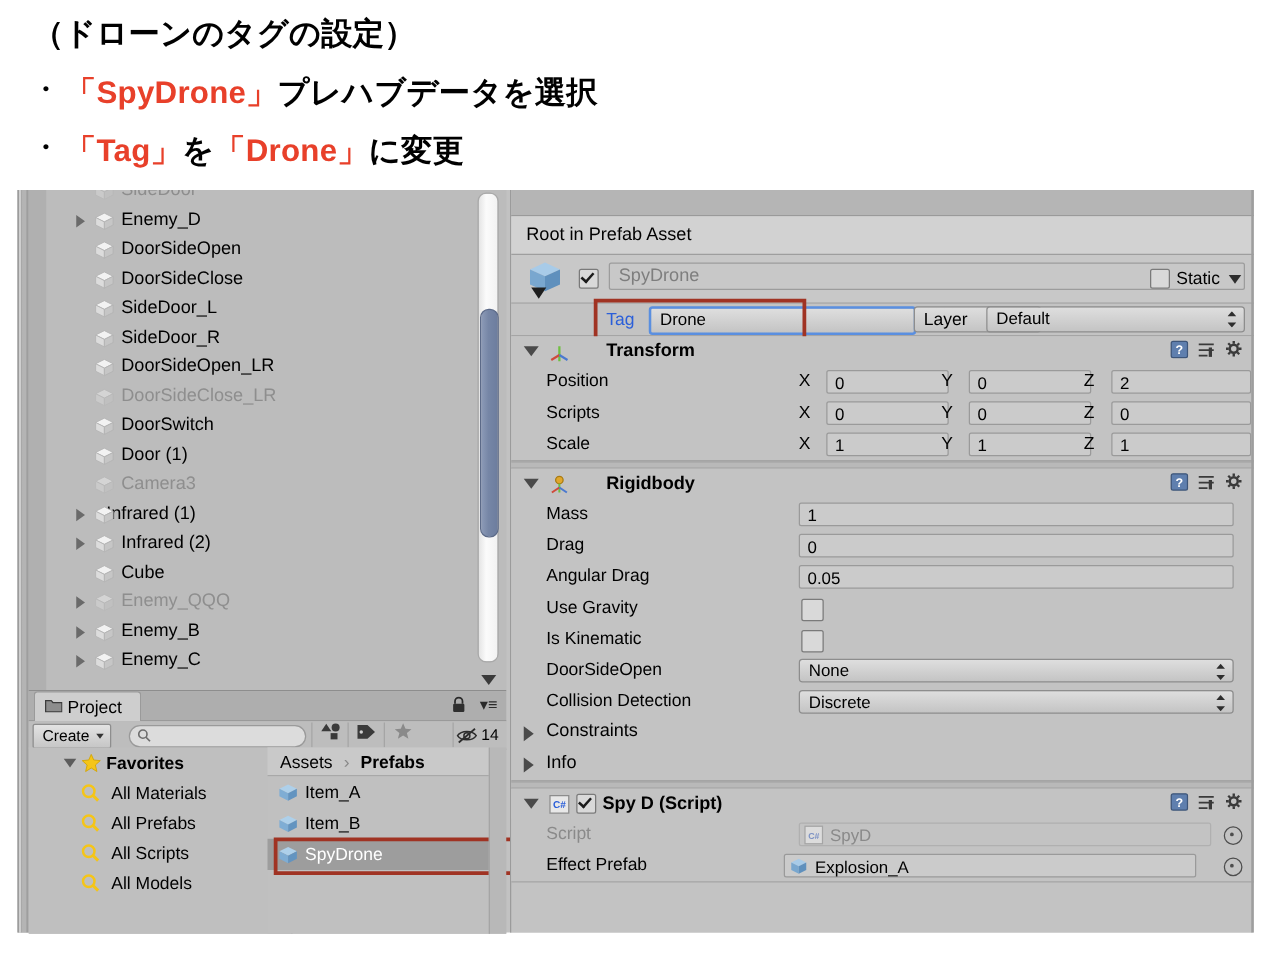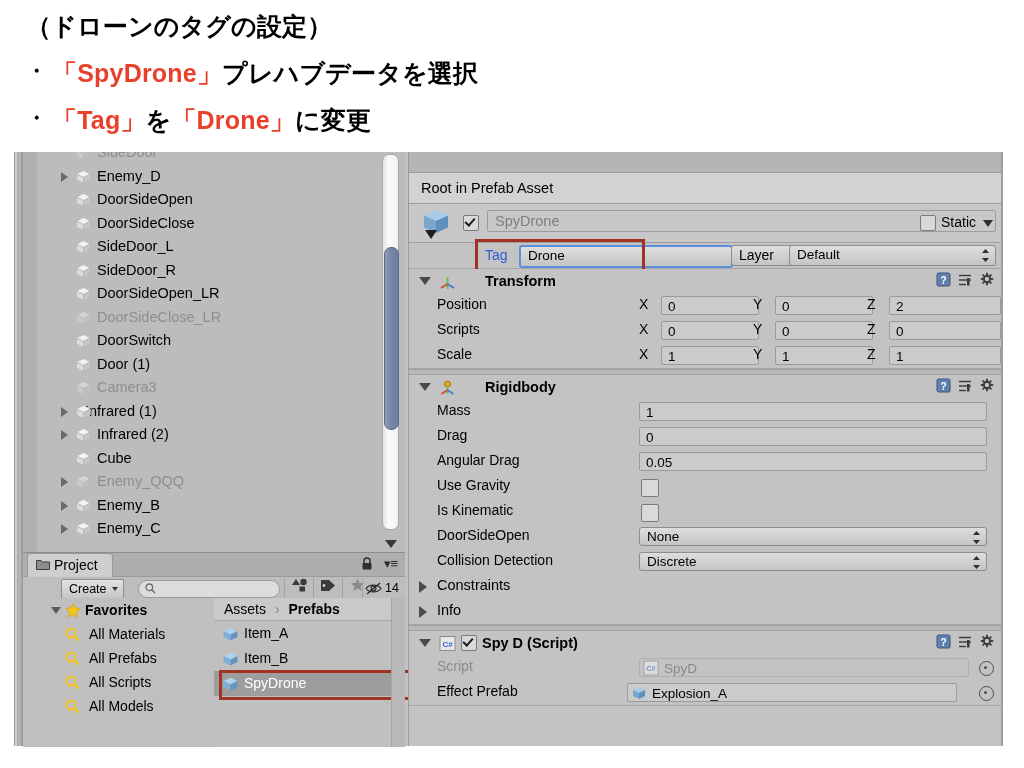--- a/index.html
+++ b/index.html
@@ -56,21 +56,21 @@
   .project{position:absolute;left:9px;top:400px;width:382px;height:194px;background:#bfbfbf;
            border-top:1px solid #8d8d8d;}
   .ptabbar{position:relative;height:23px;background:#aeaeae;border-bottom:1px solid #9a9a9a;}
   .ptab{position:absolute;left:4px;top:0;height:23px;line-height:23px;padding:0 14px 0 26px;
         background:#cecece;border:1px solid #9a9a9a;border-bottom:none;border-radius:3px 3px 0 0;
         font-size:14px;font-weight:normal;}
   .foldericon{position:absolute;left:8px;top:5px;width:14px;height:11px;}
   .lock{position:absolute;right:32px;top:4px;}
   .hamb{position:absolute;right:7px;top:5px;font-size:13px;color:#2a2a2a;line-height:12px;}
 
-  .ptoolbar{position:relative;height:22px;background:#bdbdbd;border-bottom:1px solid #a2a2a2;margin-left:35px;}
+  .ptoolbar{position:relative;height:22px;background:#bdbdbd;border-bottom:1px solid #a2a2a2;}
   .createbtn{position:absolute;left:3px;top:2px;height:18px;line-height:18px;padding:0 16px 0 7px;
              font-size:12.5px;background:linear-gradient(#e3e3e3,#c6c6c6);border:1px solid #8e8e8e;border-radius:2px;}
   .createbtn .cv{position:absolute;right:5px;top:7px;width:0;height:0;
              border-top:4px solid #333;border-left:3px solid transparent;border-right:3px solid transparent;}
   .psearch{position:absolute;left:80px;top:3px;width:140px;height:16px;
            background:#dcdcdc;border:1px solid #9a9a9a;border-radius:9px;}
   .psearch .mg{position:absolute;left:6px;top:2px;}
   .tbtn{position:absolute;top:1px;width:28px;height:20px;border-left:1px solid #a5a5a5;
         text-align:center;line-height:20px;}
   .hidecount{position:absolute;right:2px;top:1px;height:20px;line-height:20px;

